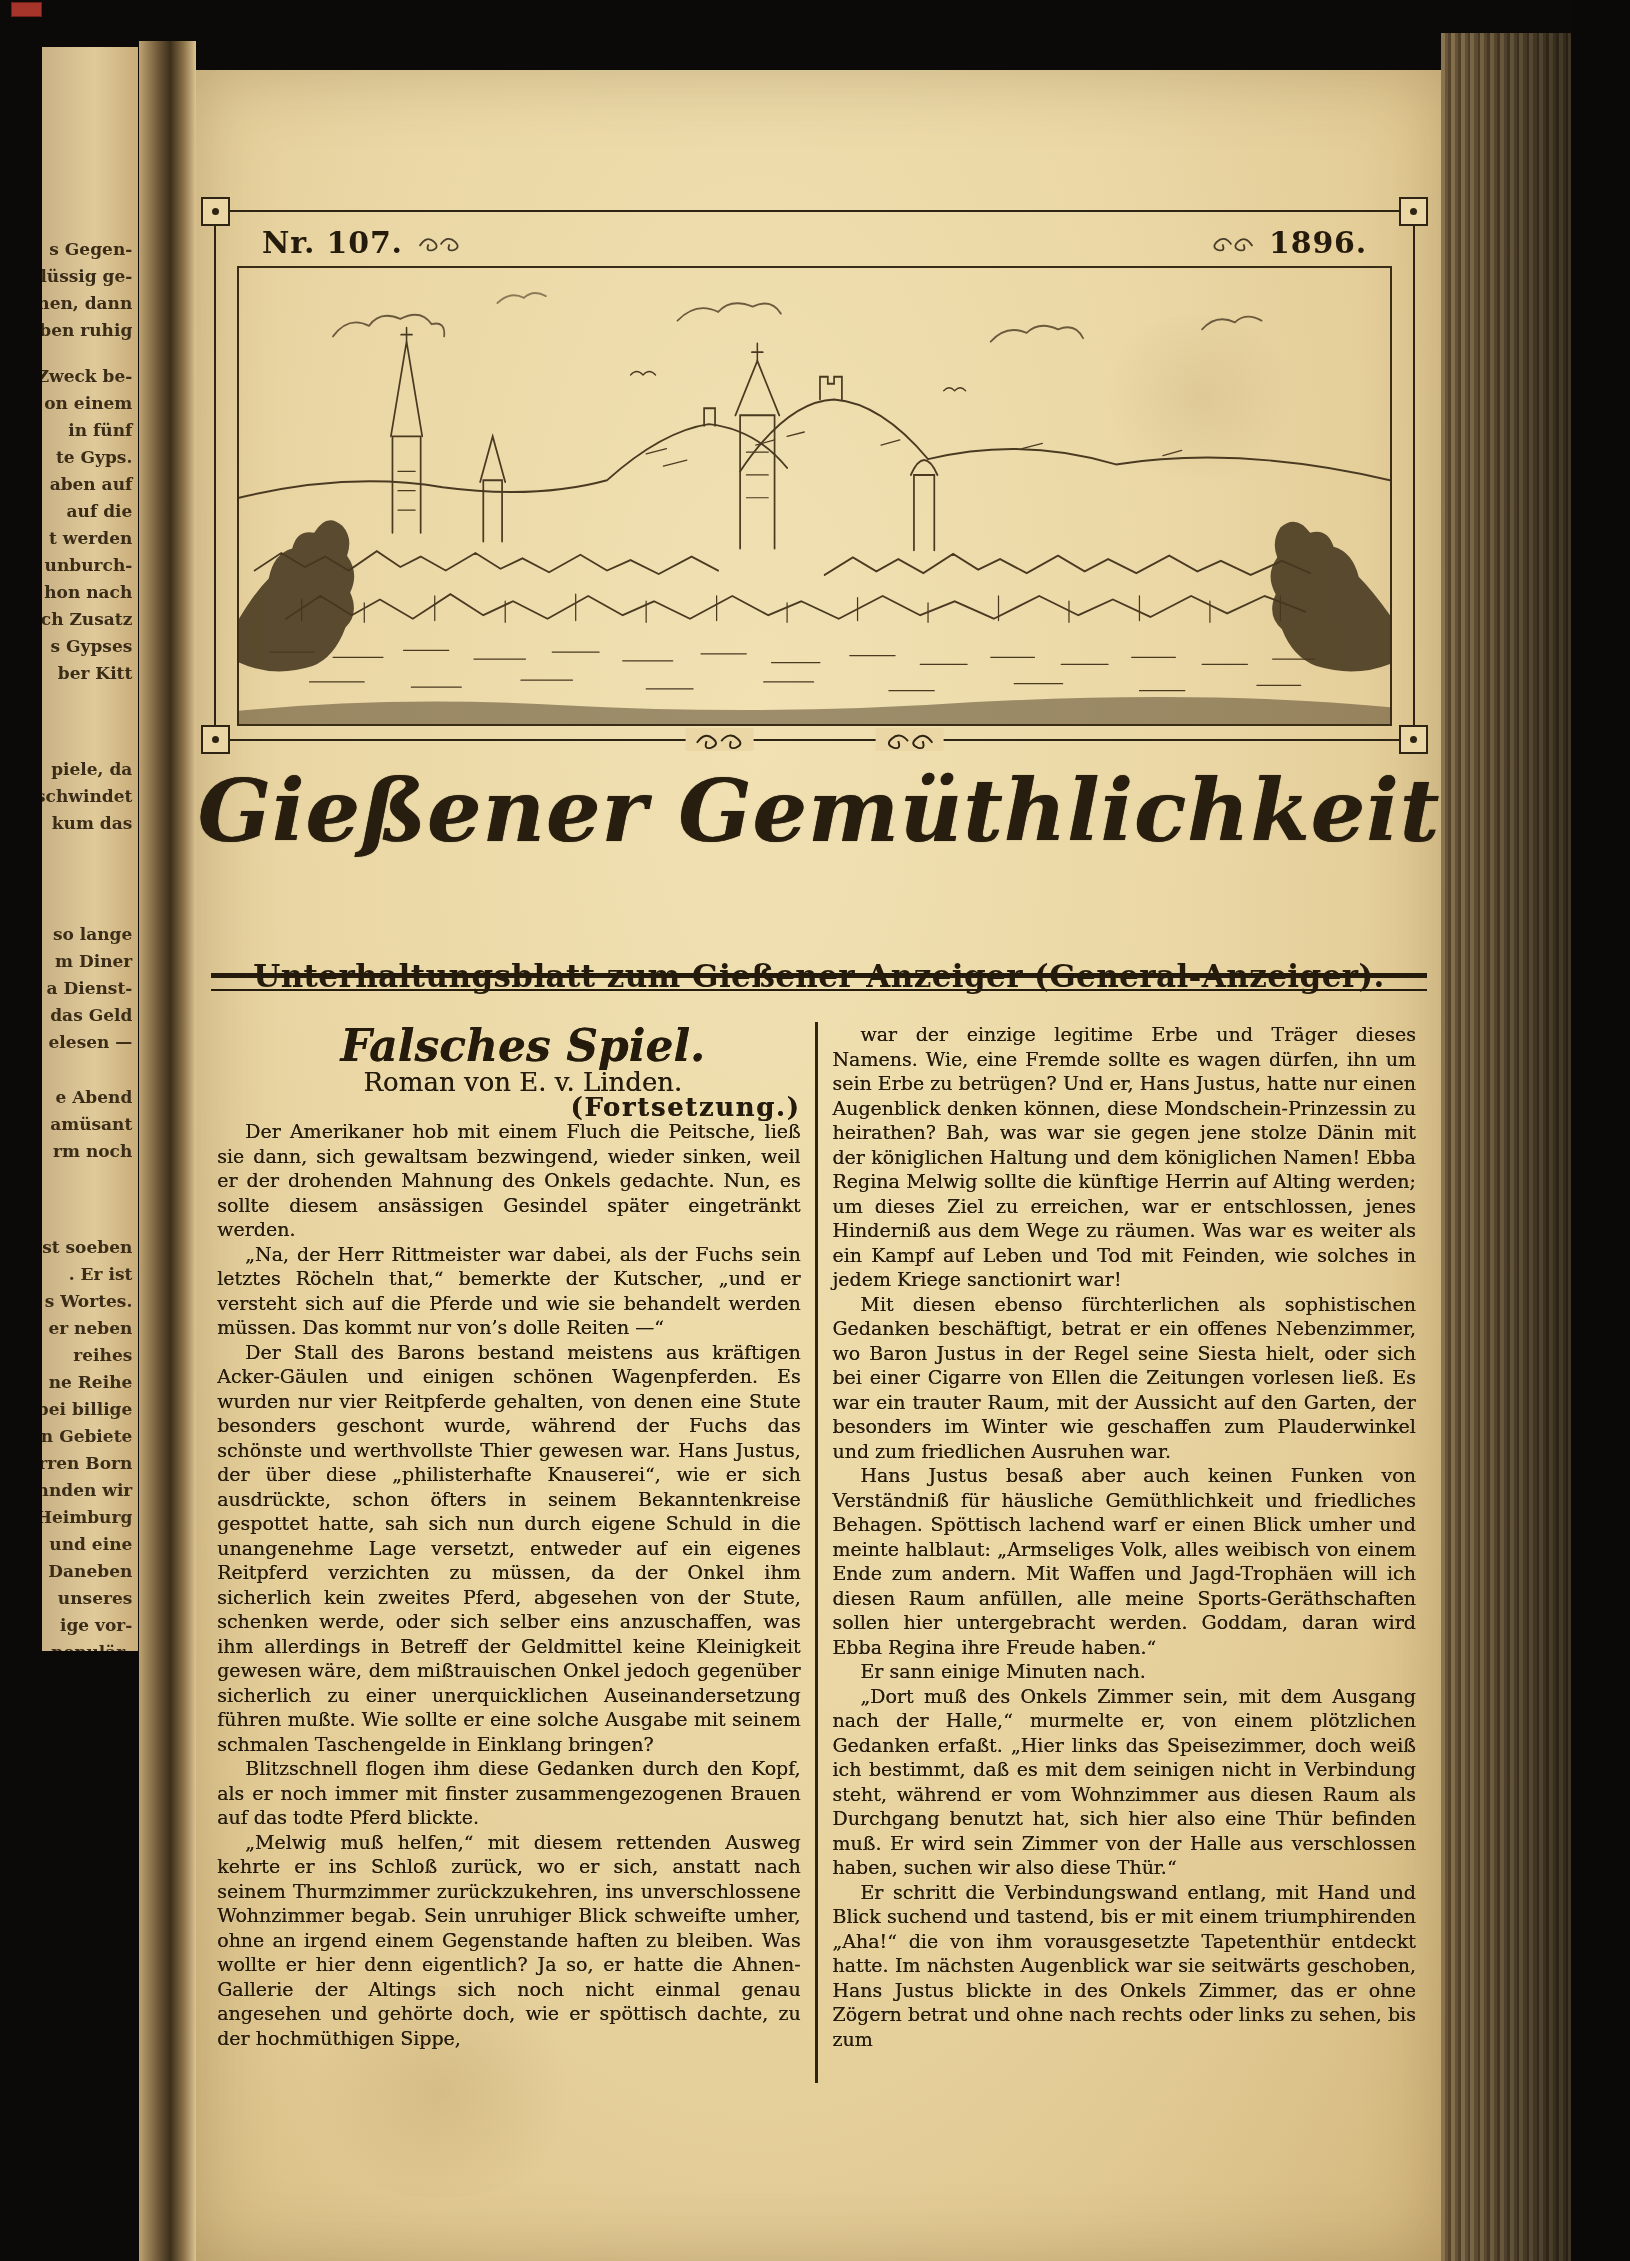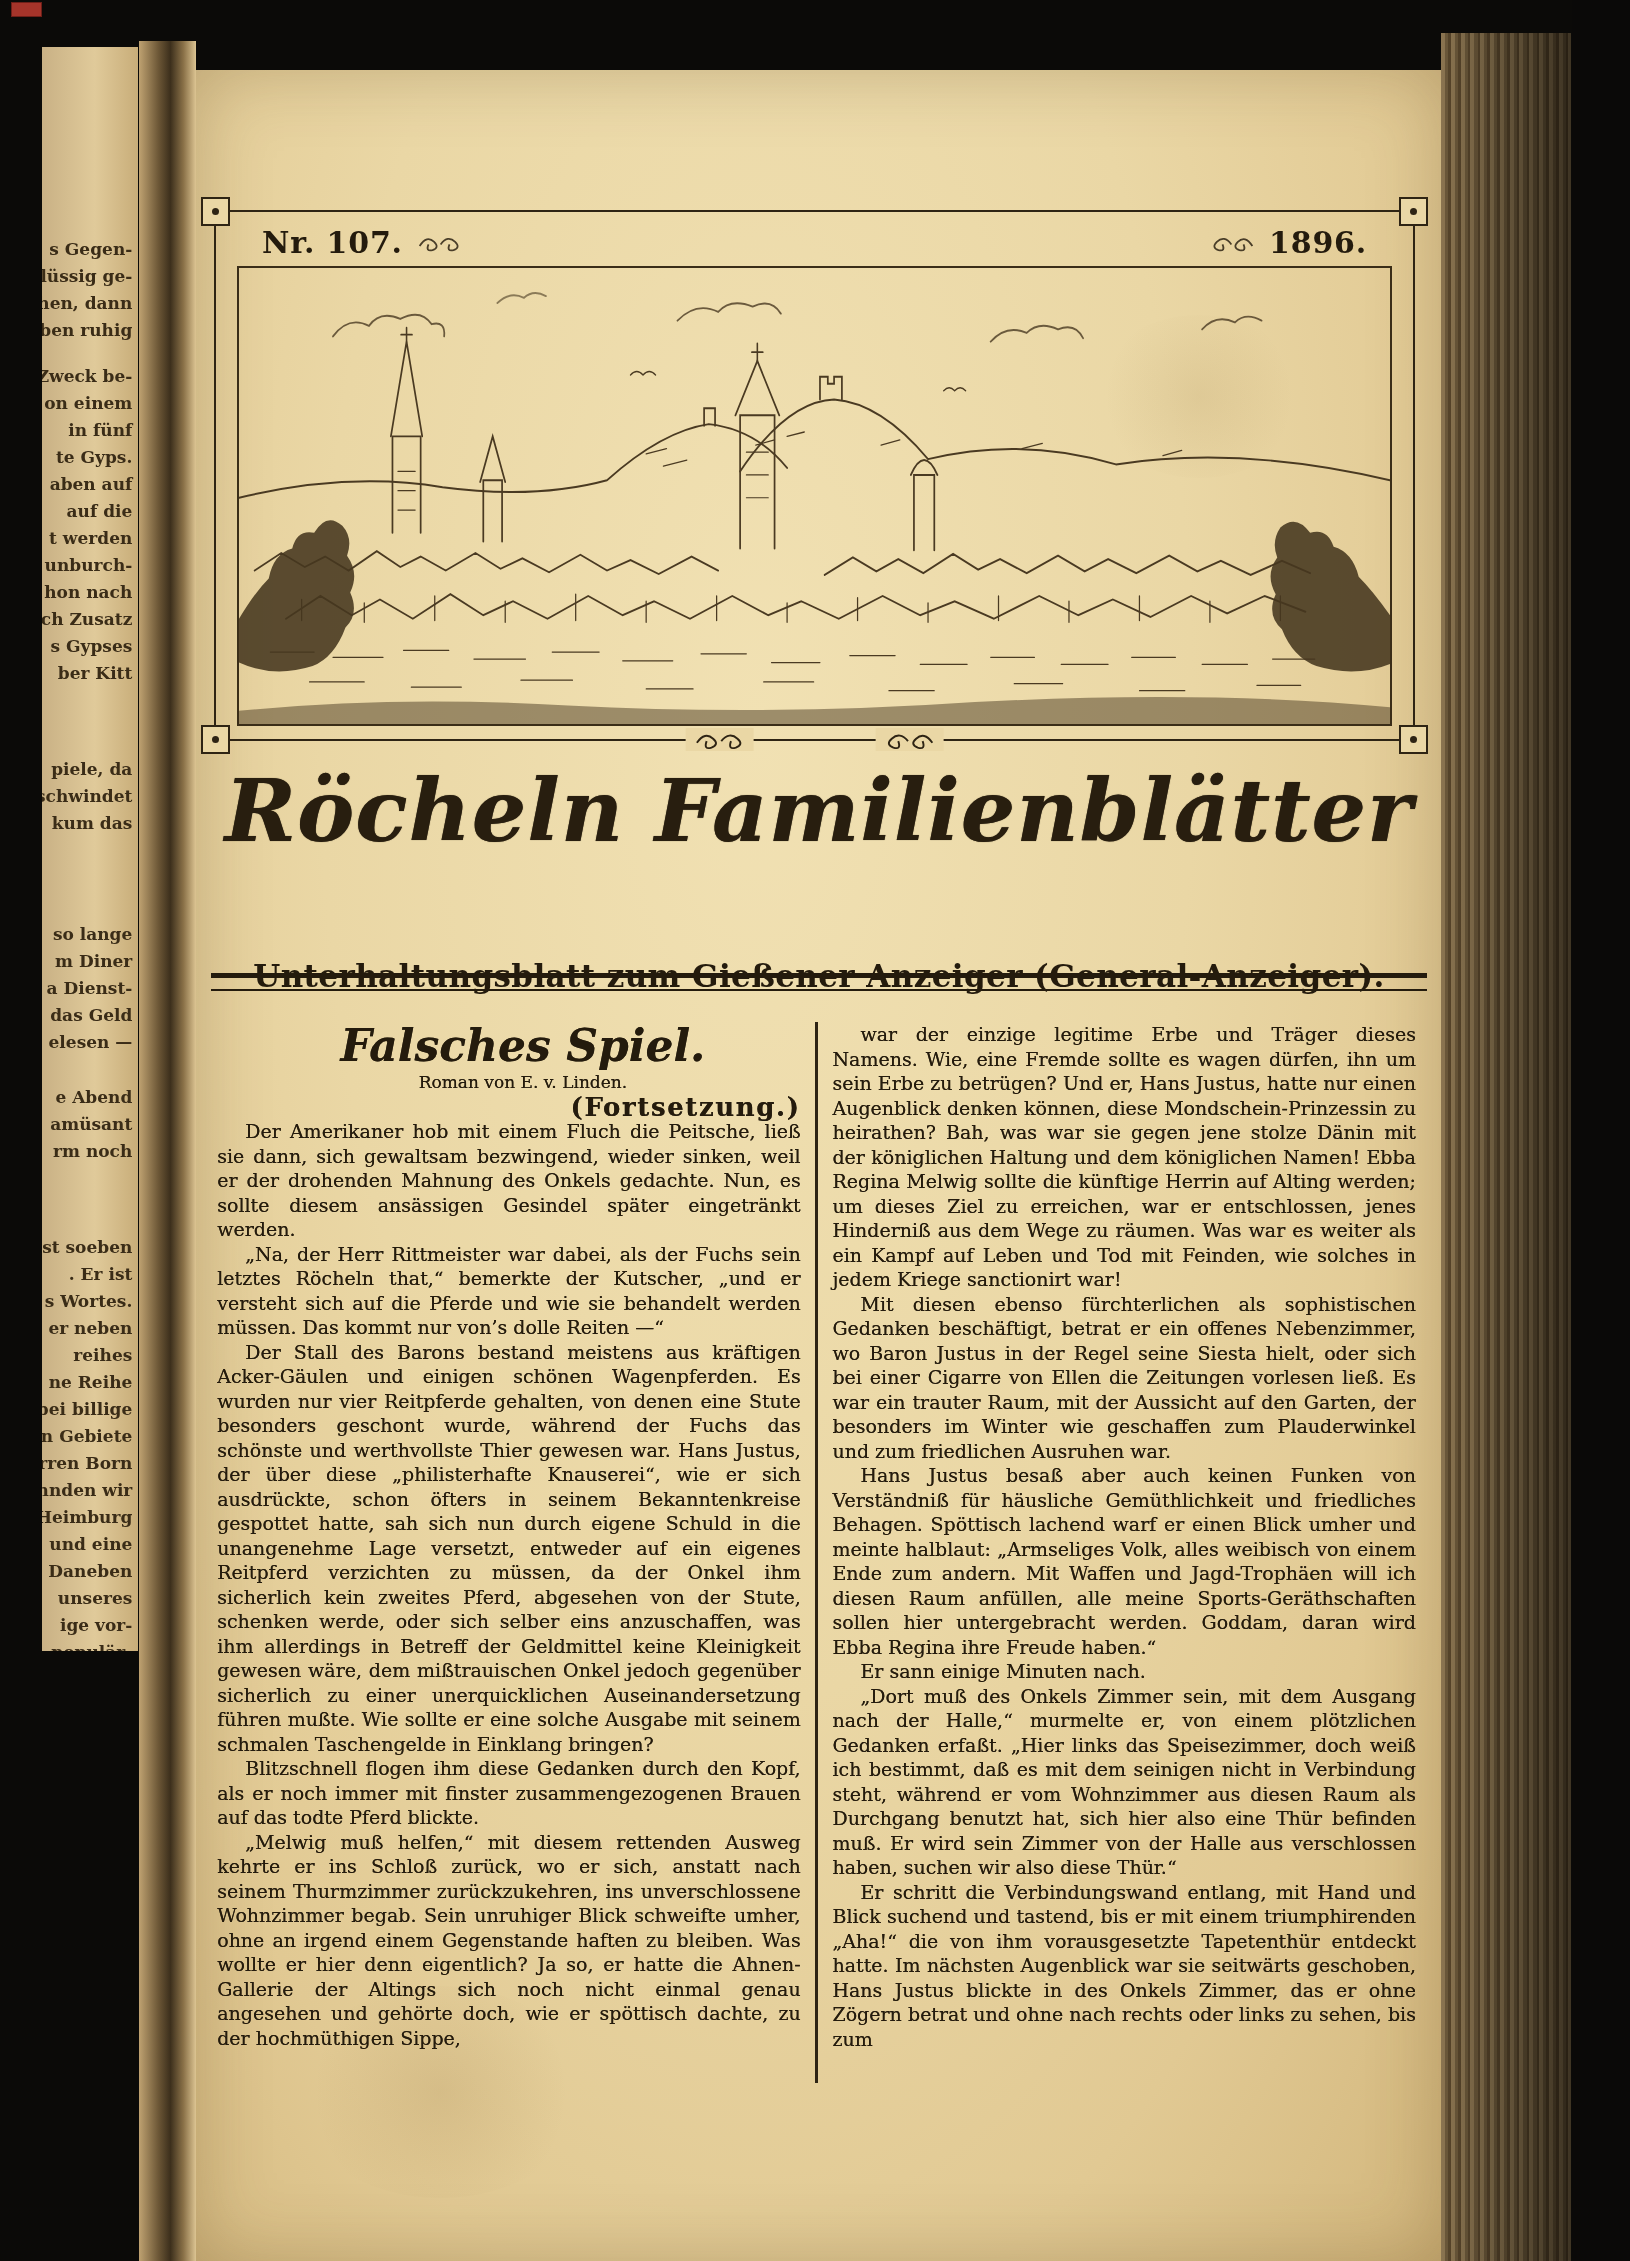--- a/index.html
+++ b/index.html
@@ -50,21 +50,21 @@
     border-top:5.7px solid #241b0d;border-bottom:2.4px solid #241b0d;}
 
   
   .columns{position:absolute;top:952px;left:6.5px;right:11.4px;bottom:178px;display:flex;overflow:hidden;}
   .col{flex:1;padding:0 14.7px;text-align:justify;font-size:19px;line-height:24.5px;color:#241b0d;
     text-shadow:0 0 0.5px rgba(36,27,13,.85);}
   .col p{margin:0;text-indent:28px;}
   .divider{width:2.4px;background:#2e2414;}
   .art-title{text-align:center;font-weight:bold;font-style:italic;font-size:44px;line-height:1.1;
     margin:1.6px 0 13px;text-indent:0;}
-  .art-byline{text-align:center;font-size:17px;margin:0 0 24.5px;text-indent:0;}
+  .art-byline{text-align:center;font-size:26px;margin:0 0 24.5px;text-indent:0;}
   .art-cont{text-align:right;font-weight:bold;font-size:26px;margin:0 0 8.2px;text-indent:0;letter-spacing:1.6px;}
 </style>
 </head>
 <body>
 
 <div class="shelf-label"></div>
 
 <div class="prev-page">
   <div class="frag f1">s Gegen-
 flüssig ge-
@@ -209,21 +209,21 @@
           </svg>
       </span>
       <span>
         <svg width="52" height="23" viewBox="0 0 64 28">
             <path d="M60,18 q-10,-14 -20,-5 q-8,7 2,11 q10,3 6,-8 M30,16 q-10,-12 -20,-3 q-8,7 2,11 q10,3 6,-8" stroke="#2e2414" fill="none" stroke-width="2.4"></path>
           </svg>
       </span>
     </div>
   </div>
 
-  <div class="masthead">Röcheln Familienblätter</div>
+  <div class="masthead">Gießener Gemüthlichkeit</div>
   <div class="subtitle">Unterhaltungsblatt zum Gießener Anzeiger (General-Anzeiger).</div>
   <div class="rules"></div>
 
   <div class="columns">
     <div class="col">
       <p class="art-title">Falsches Spiel.</p>
       <p class="art-byline">Roman von E. v. Linden.</p>
       <p class="art-cont">(Fortsetzung.)</p>
       <p>Der Amerikaner hob mit einem Fluch die Peitsche, ließ sie dann, sich gewaltsam bezwingend, wieder sinken, weil er der drohenden Mahnung des Onkels gedachte. Nun, es sollte diesem ansässigen Gesindel später eingetränkt werden.</p>
       <p>„Na, der Herr Rittmeister war dabei, als der Fuchs sein letztes Röcheln that,“ bemerkte der Kutscher, „und er versteht sich auf die Pferde und wie sie behandelt werden müssen. Das kommt nur von’s dolle Reiten —“</p>

